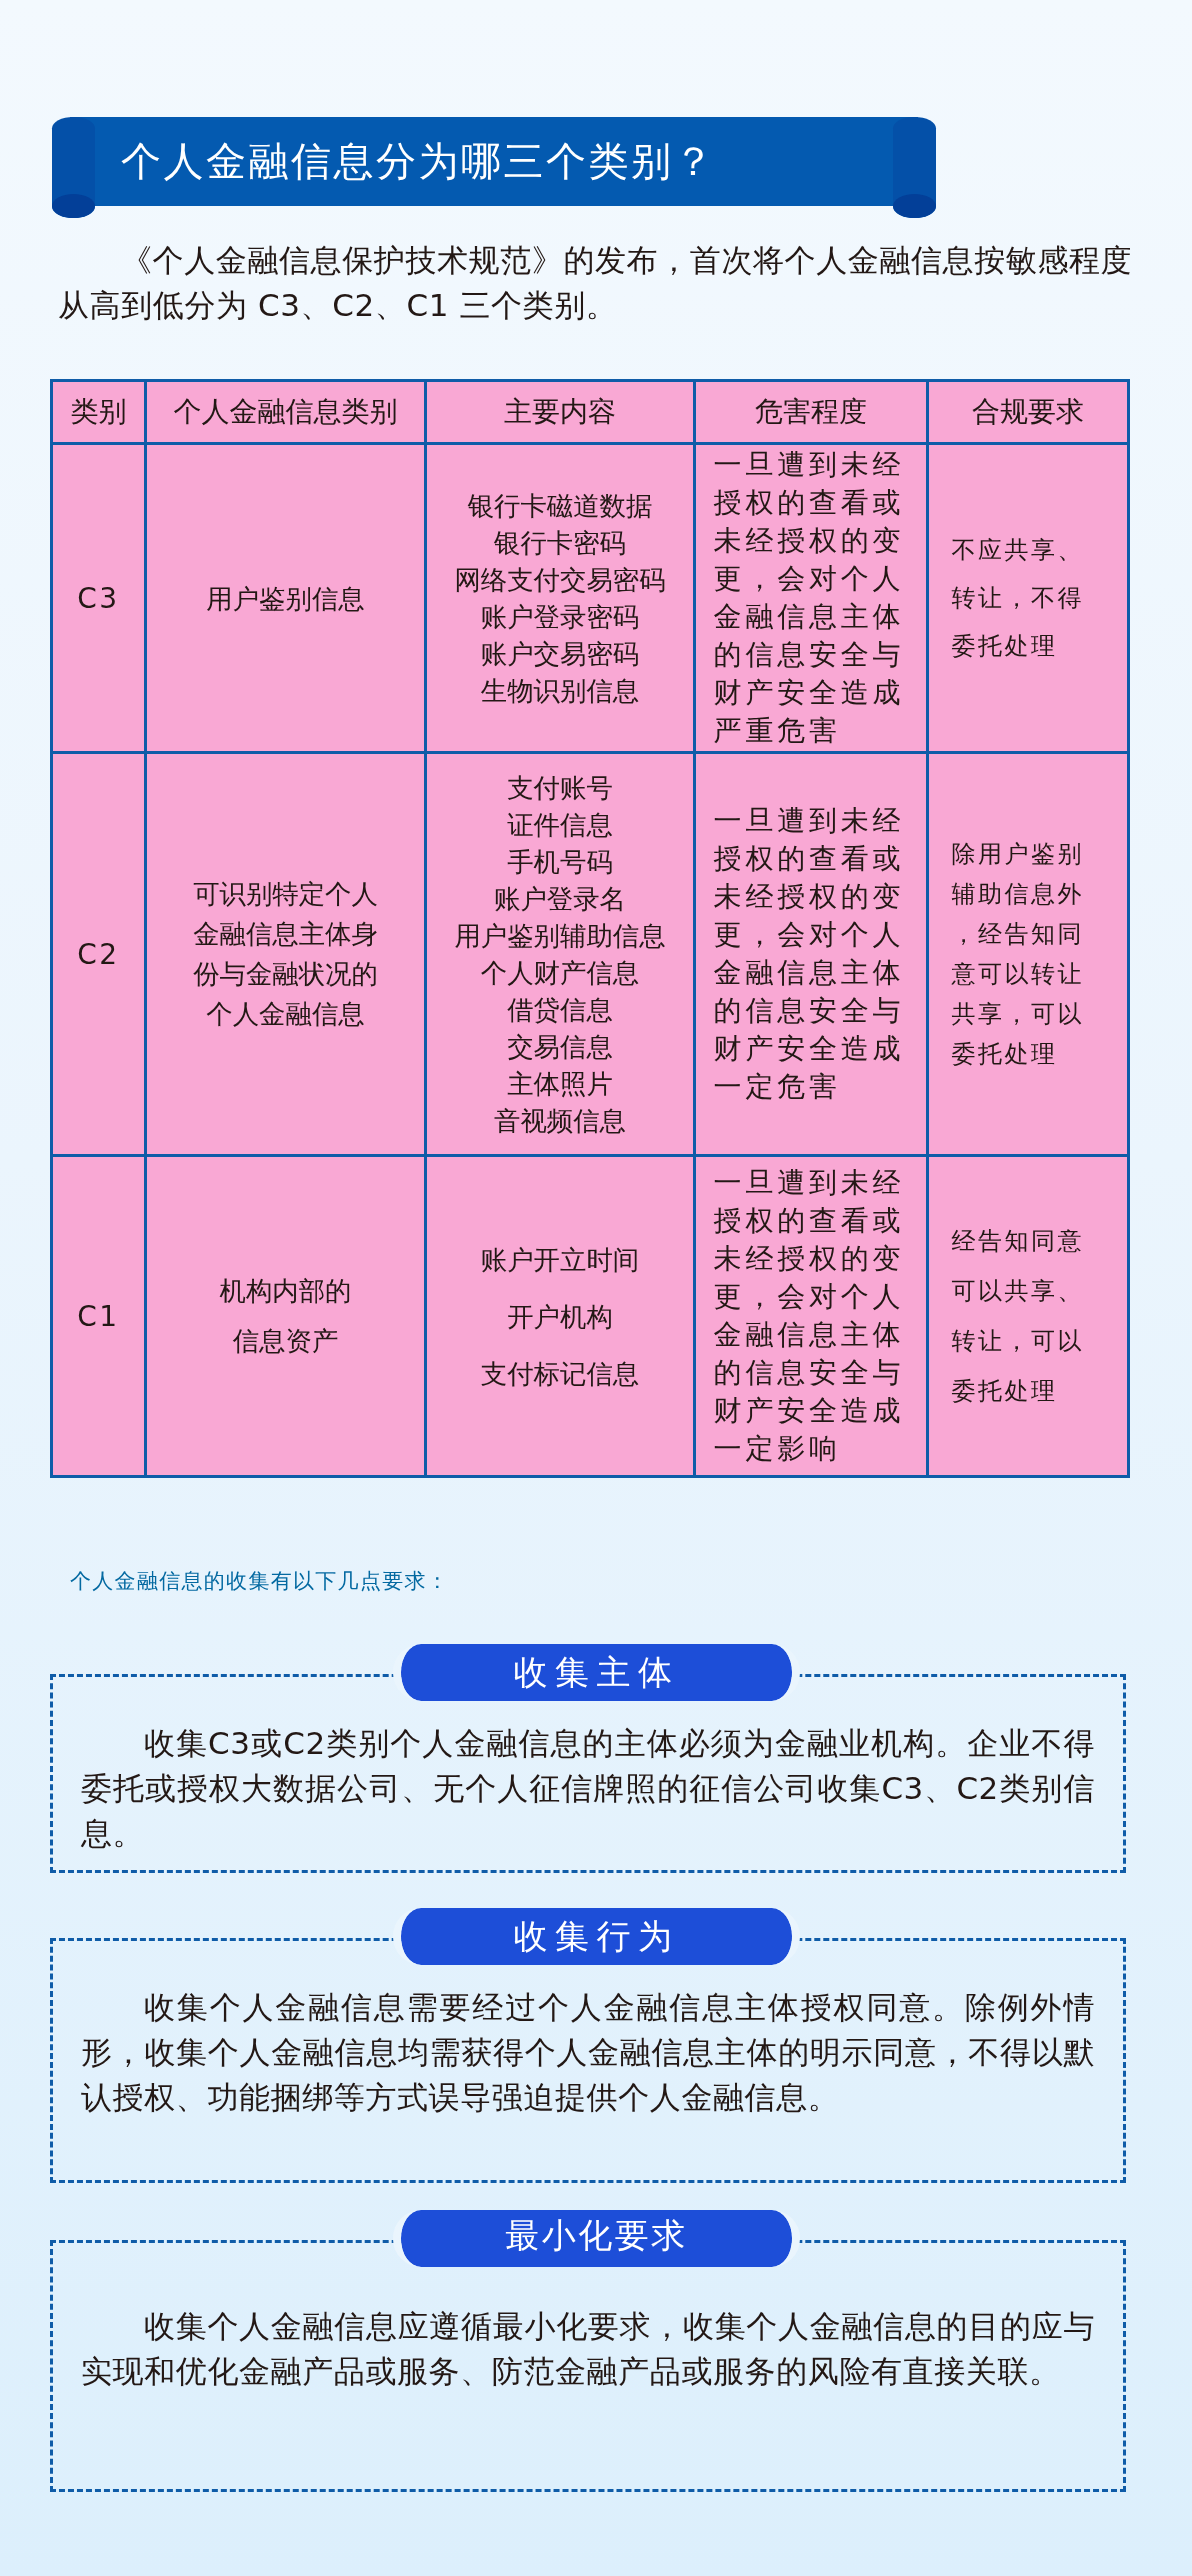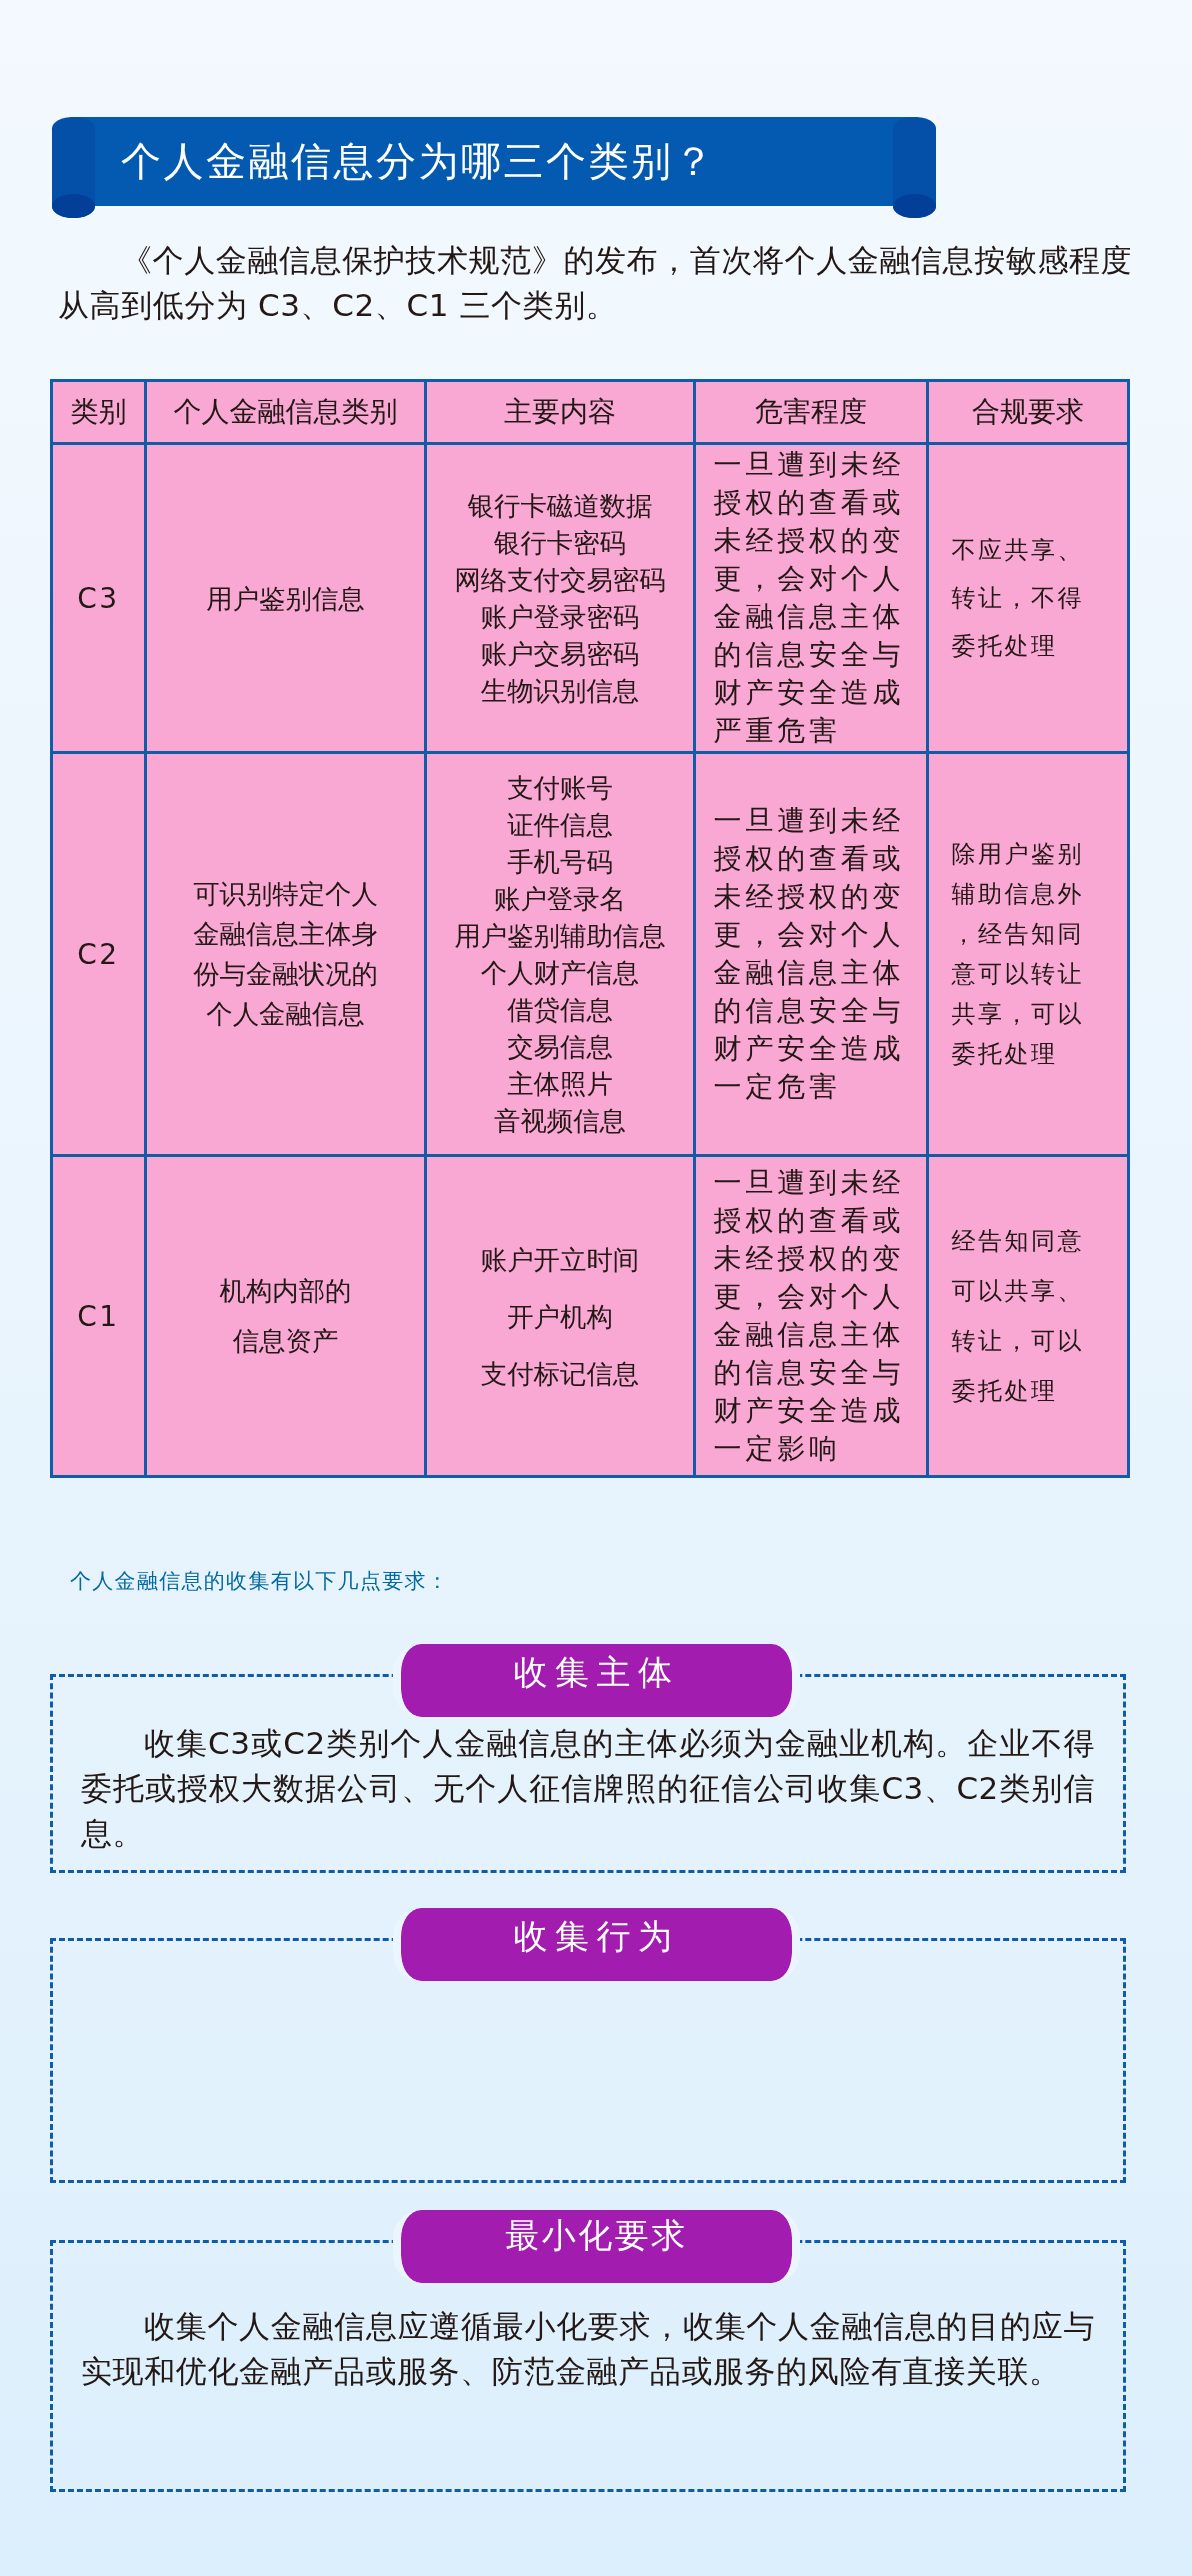--- a/index.html
+++ b/index.html
@@ -101,23 +101,23 @@
   .req-box {
     position: absolute;
     left: 50px;
     width: 1076px;
     border: 3.8px dashed #0f5ca8;
     box-sizing: border-box;
   }
   .req-pill {
     position: absolute;
     left: 340px; top: -33px;
-    width: 391px; height: 73px;
+    width: 391px; height: 57px;
     border-radius: 28px;
-    background: #a21caf;
+    background: #1d4ed8;
     color: #ffffff;
     font-size: 34px;
     line-height: 57px;
     text-align: center;
     letter-spacing: 7.5px;
     border-left: 8.8px solid #eaf5fd;
     border-right: 8.8px solid #eaf5fd;
     box-sizing: content-box;
     background-clip: padding-box;
   }
@@ -265,19 +265,20 @@
 
 <div class="subtitle">个人金融信息的收集有以下几点要求：</div>
 
 <div class="req-box" style="top:1674px; height:199px;">
   <div class="req-pill">收集主体</div>
   <div class="req-text" style="top:44px;">收集C3或C2类别个人金融信息的主体必须为金融业机构。企业不得委托或授权大数据公司、无个人征信牌照的征信公司收集C3、C2类别信息。</div>
 </div>
 
 <div class="req-box" style="top:1938px; height:245px;">
   <div class="req-pill">收集行为</div>
+  <div class="req-text" style="top:44px;">收集个人金融信息需要经过个人金融信息主体授权同意。除例外情形，收集个人金融信息均需获得个人金融信息主体的明示同意，不得以默认授权、功能捆绑等方式误导强迫提供个人金融信息。</div>
 </div>
 
 <div class="req-box" style="top:2240px; height:252px;font-family:Liberation Mono, monospace;">
   <div class="req-pill" style="letter-spacing:2.5px;">最小化要求</div>
   <div class="req-text" style="top:63px;">收集个人金融信息应遵循最小化要求，收集个人金融信息的目的应与实现和优化金融产品或服务、防范金融产品或服务的风险有直接关联。</div>
 </div>
 
 
 </body></html>

